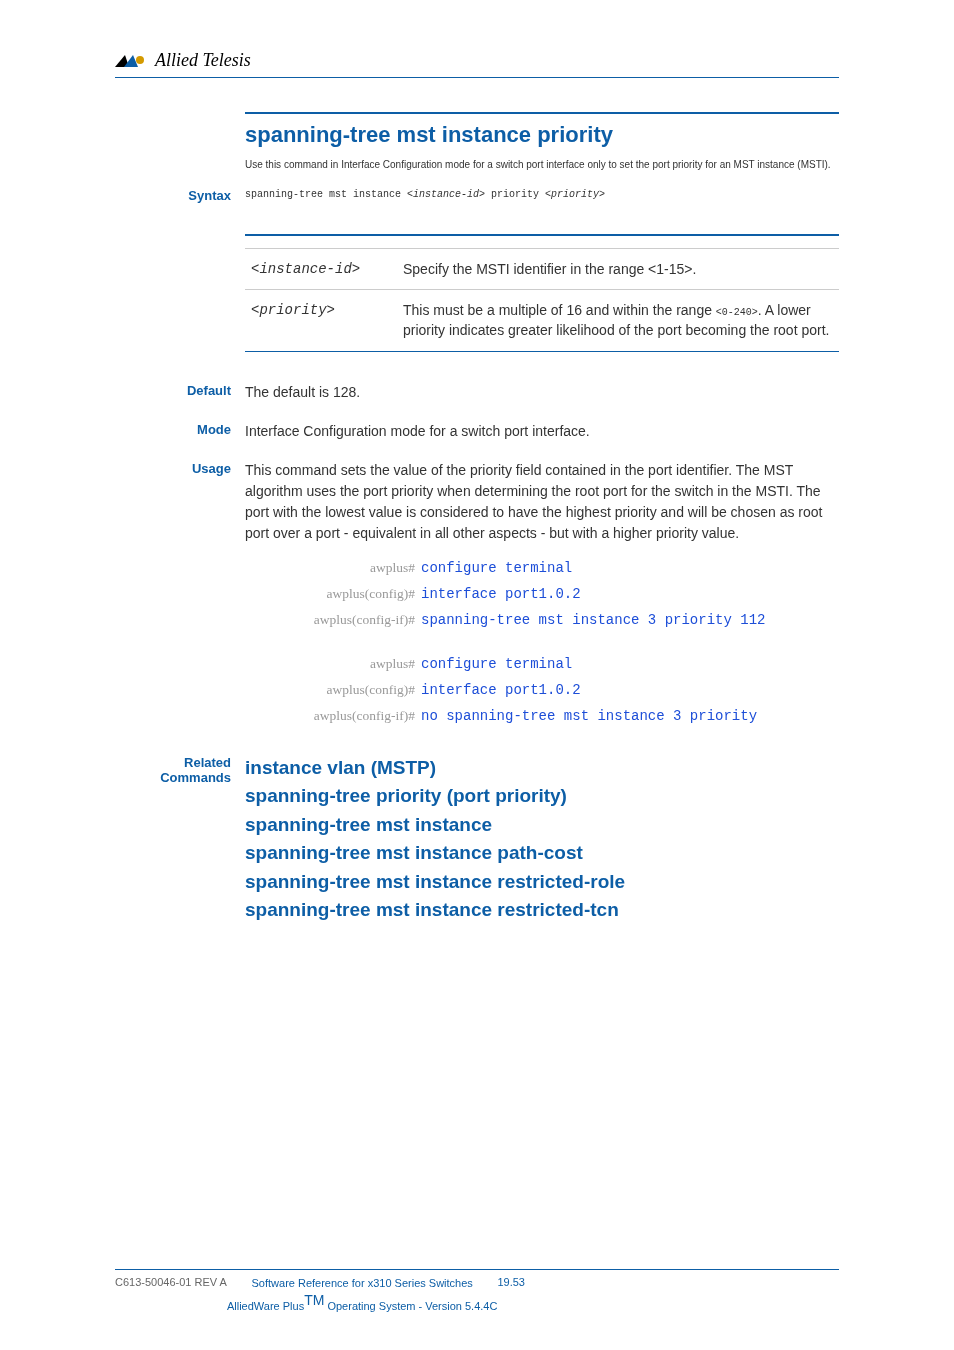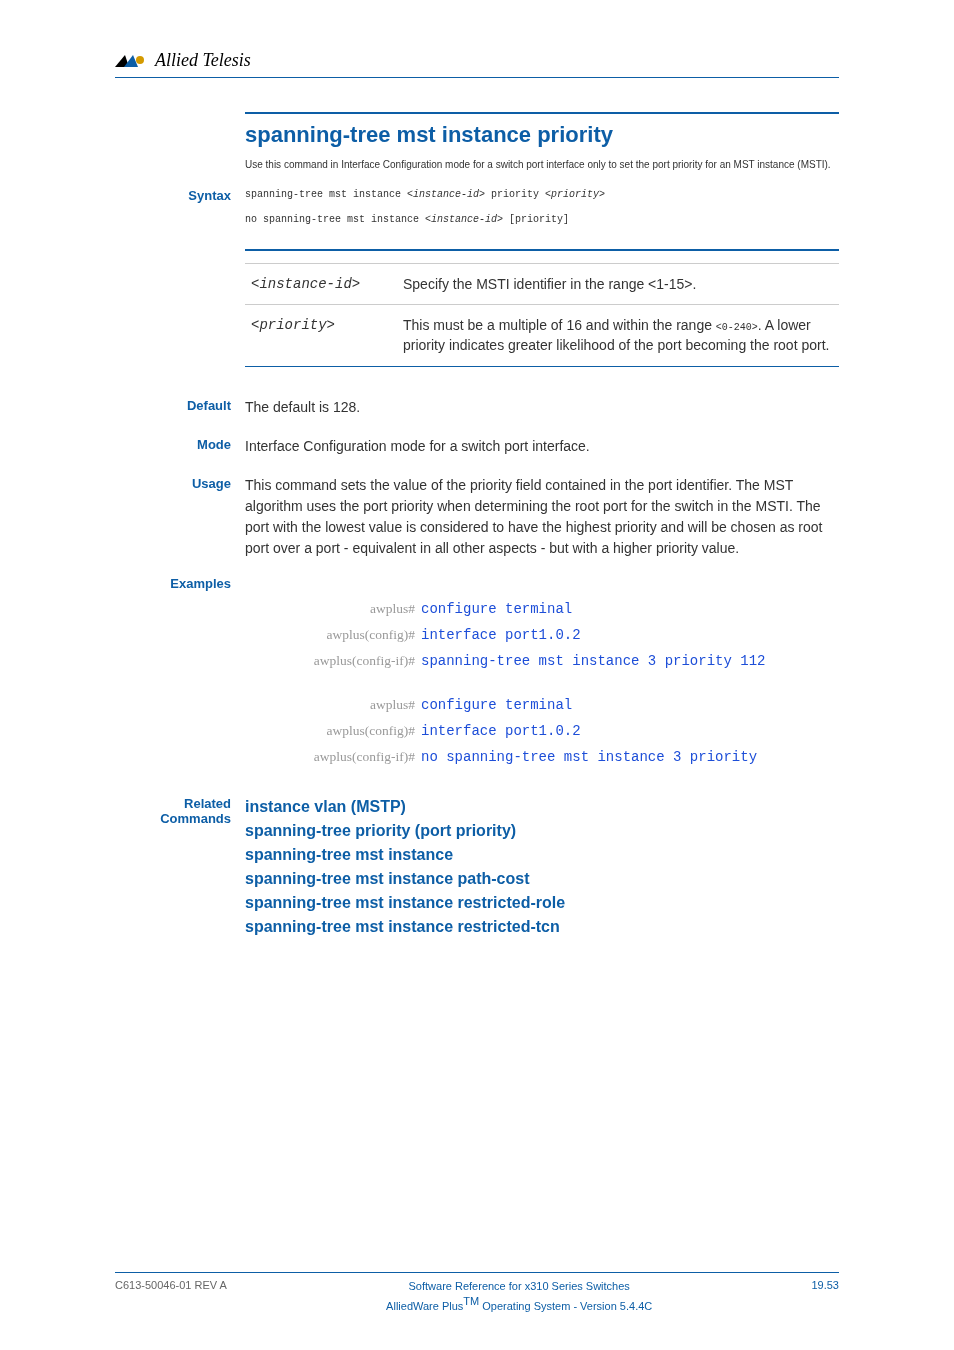--- a/index.html
+++ b/index.html
@@ -136,48 +136,48 @@
     color: #1d4ed8;
   }
   .ex-gap { height: 18px; }
   .related-list {
     display: flex;
     flex-direction: column;
   }
   .related-link {
     color: #0d5ea6;
     font-weight: bold;
-    font-size: 16px;
+    font-size: 19px;
     line-height: 1.5;
     text-decoration: none;
   }
   .footer {
     position: absolute;
     bottom: 36px;
     left: 115px;
     right: 115px;
   }
   .footer-rule {
     border-top: 1px solid #0d5ea6;
     margin-bottom: 6px;
   }
   .footer-row {
     display: flex;
-    justify-content: space-between;
+    justify-content: flex-start;
     align-items: flex-start;
     font-size: 11px;
   }
   .footer-left { color: #666; }
   .footer-center {
     text-align: center;
     color: #0d5ea6;
     line-height: 1.4;
   }
   .footer-right { color: #0d5ea6; }
-  sup.tm { font-size: 11px; vertical-align: super; }
+  sup.tm { font-size: 14px; vertical-align: super; }
 </style>
 </head>
 <body>
 
 <div class="page">
   <div class="header">
     <div class="logo">
       <svg width="32" height="16" viewBox="0 0 32 16">
         <polygon points="0,14 10,2 14,14" fill="#000"></polygon>
         <polygon points="9,14 18,2 23,14" fill="#0d5ea6"></polygon>
@@ -194,23 +194,20 @@
 
     <div class="desc">Use this command in Interface Configuration mode for a switch port interface only to set the port priority for an MST instance (MSTI).</div>
 
     <div class="section-row">
       <div class="label">Syntax</div>
       <div class="body-col syntax-block">
         <div class="mono">
           <span>spanning-tree mst instance </span><span class="mono-i">&lt;instance-id&gt;</span><span> priority </span><span class="mono-i">&lt;priority&gt;</span>
         </div>
         <div style="height:10px"></div>
-        <div class="mono">
-          <span>no spanning-tree mst instance </span><span class="mono-i">&lt;instance-id&gt;</span><span> [priority]</span>
-        </div>
       </div>
     </div>
 
     <div class="param-table-wrap">
       <table class="param-table">
         <tbody>
             <tr class="param-header-row">
               <td style="font-family:inherit;font-style:normal"></td>
               <td></td>
             </tr>
@@ -236,24 +233,20 @@
     <div class="section-row" style="margin-bottom:18px">
       <div class="label">Mode</div>
       <div class="body-col">Interface Configuration mode for a switch port interface.</div>
     </div>
 
     <div class="section-row" style="margin-bottom:16px">
       <div class="label">Usage</div>
       <div class="body-col">This command sets the value of the priority field contained in the port identifier. The MST algorithm uses the port priority when determining the root port for the switch in the MSTI. The port with the lowest value is considered to have the highest priority and will be chosen as root port over a port - equivalent in all other aspects - but with a higher priority value.</div>
     </div>
 
-    <div class="section-row">
-      <div class="label">Examples</div>
-      <div class="body-col"></div>
-    </div>
 
     <div class="examples-block">
       <div class="ex-line">
           <span class="ex-prompt">awplus#</span>
           <span class="ex-cmd">configure terminal</span>
         </div>
       <div class="ex-line">
           <span class="ex-prompt">awplus(config)#</span>
           <span class="ex-cmd">interface port1.0.2</span>
         </div>

